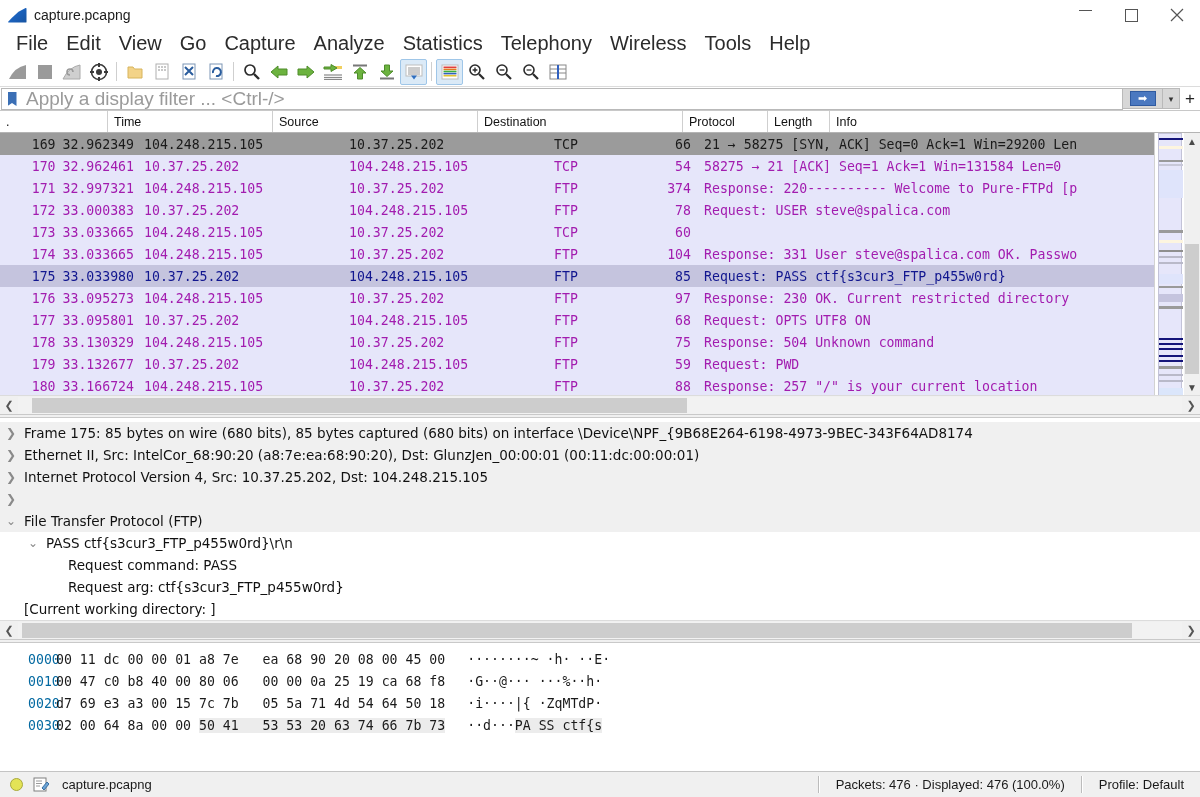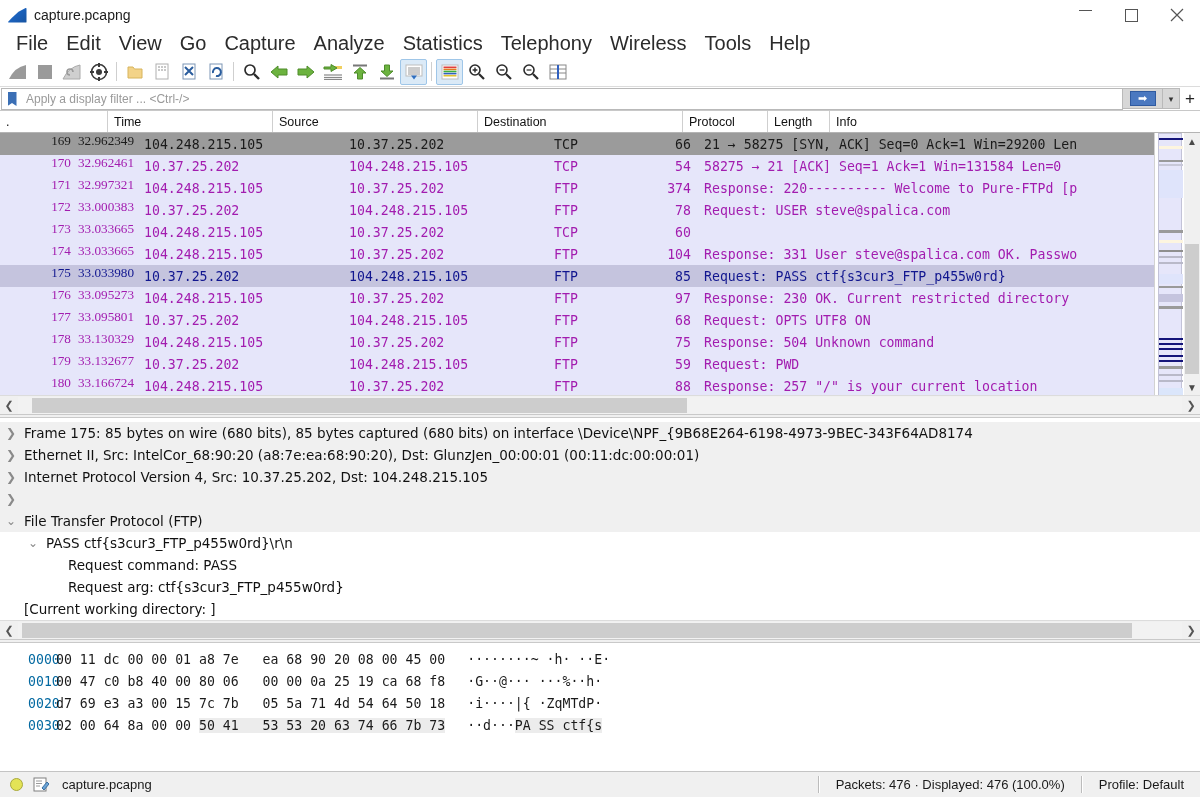--- a/index.html
+++ b/index.html
@@ -57,40 +57,40 @@
   .filterbar {
     height: 24px; min-height:24px; display:flex; align-items:stretch;
     background:#ffffff; border-bottom:1px solid #c8c8c8;
   }
   .filter-input {
     flex:1; display:flex; align-items:center; border:1px solid #b9b9b9;
     background:#fff; margin:1px 0 1px 1px; height:22px;
   }
   .bm-ico { width:20px; display:flex; align-items:center; justify-content:center; }
   .bm-shape { width:9px; height:14px; background:#3b6fb5; clip-path: polygon(0 0,100% 0,100% 100%,50% 78%,0 100%); }
-  .filter-ph { color:#9a9a9a; font-size:12px; padding-left:4px; }
+  .filter-ph { color:#9a9a9a; font-size:19px; padding-left:4px; }
   .f-apply {
     width:40px; display:flex; align-items:center; justify-content:center;
     background:#d7d7d7; border:1px solid #b9b9b9; border-left:0; margin:1px 0;
   }
   .f-arrow { width:26px; height:15px; background:#4a78c0; border:1px solid #2f5aa0; display:flex; align-items:center; justify-content:center; }
   .f-arrow span { color:#fff; font-size:11px; line-height:1; }
   .f-drop { width:17px; display:flex; align-items:center; justify-content:center; background:#d7d7d7; border:1px solid #b9b9b9; border-left:0; margin:1px 0; }
   .f-plus { width:20px; display:flex; align-items:center; justify-content:center; font-size:17px; color:#222; }
 
   
   .plist { height: 303px; min-height:303px; display:flex; flex-direction:column; background:#fff; }
   .plist-head { height:22px; min-height:22px; display:flex; background:#ffffff; border-bottom:1px solid #b4b4b4; font-size:12.5px; }
   .ph { display:flex; align-items:center; padding-left:6px; border-right:1px solid #cfcfcf; color:#111; overflow:hidden; white-space:nowrap; }
   .plist-body { flex:1; position:relative; overflow:hidden; display:flex; }
   .rows { flex:1; overflow:hidden; }
   .prow { height:22px; display:flex; font-family:"DejaVu Sans Mono", monospace; font-size:13.2px; background:#e6e6fa; color:#a21caf; white-space:nowrap; }
   .prow.sel-dark { background:#9b9b9b; color:#1a1a1a; }
   .prow.sel-light { background:#c5c4de; color:#11168f; }
-  .c-no  { width:140px; text-align:right; padding-right:6px; display:flex; align-items:flex-start; justify-content:flex-end;font-family:Liberation Serif, serif; }
+  .c-no  { width:140px; text-align:right; padding-right:6px; display:flex; align-items:center; justify-content:flex-end; }
   .c-no .num { display:inline-block; width:38px; text-align:right; margin-right:7px; }
   .c-src { width:205px; padding-left:4px; display:flex; align-items:center; }
   .c-dst { width:205px; padding-left:4px; display:flex; align-items:center; }
   .c-proto { width:85px; padding-left:4px; display:flex; align-items:center;text-align:center; }
   .c-len { width:62px; text-align:right; padding-right:6px; display:flex; align-items:center; justify-content:flex-end; }
   .c-info { flex:1; padding-left:7px; display:flex; align-items:center; overflow:hidden; }
 
   
   .minimap { width:30px; background:#ffffff; border-left:1px solid #d2d2d2; position:relative; overflow:hidden; }
   .mm-inner { position:absolute; left:3px; top:0; width:24px; height:100%; background:#e6e6fa; border:1px solid #c3c3d8; }

